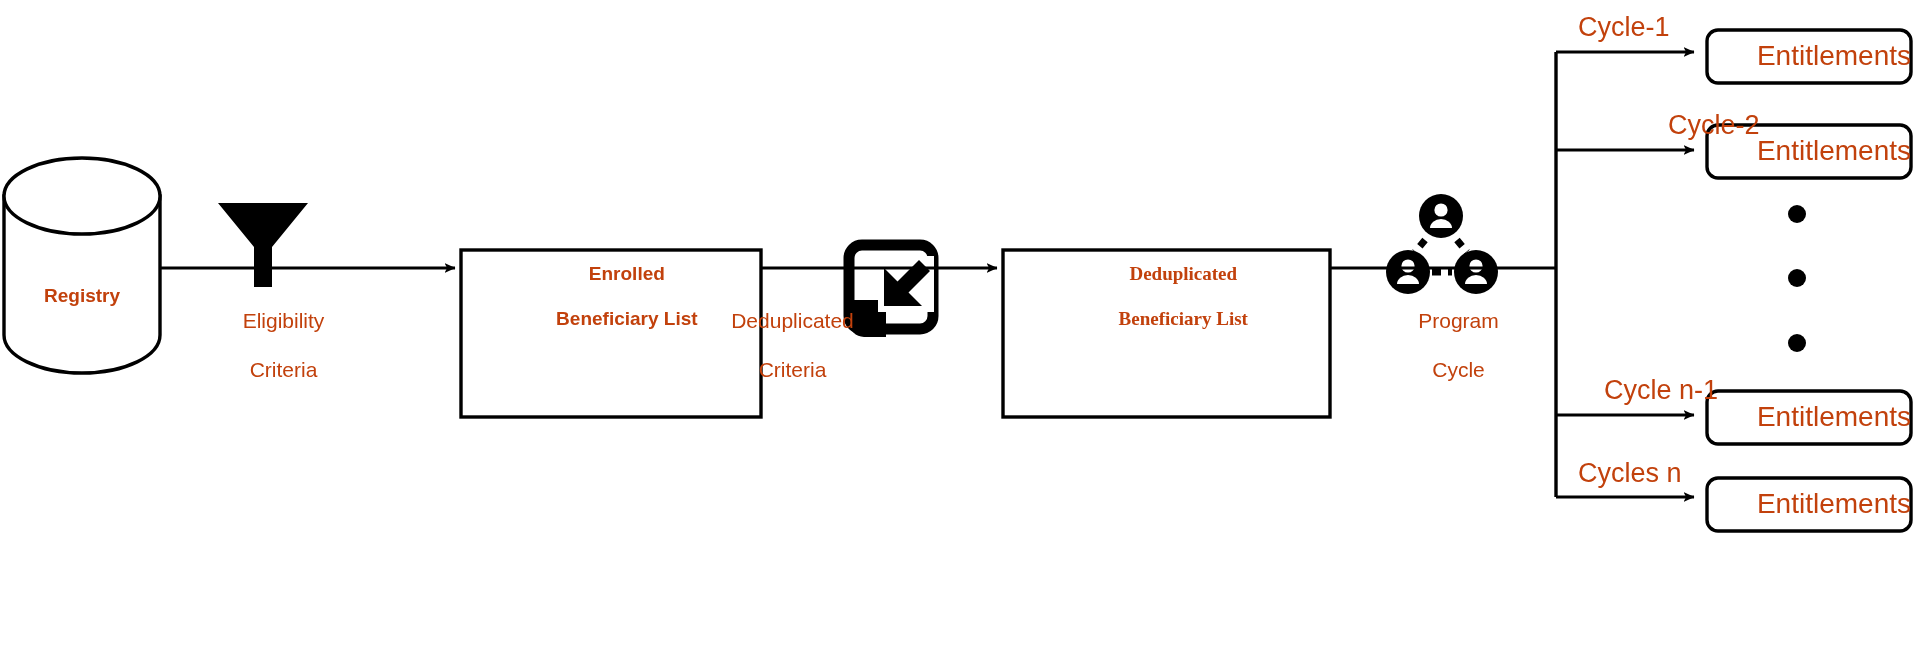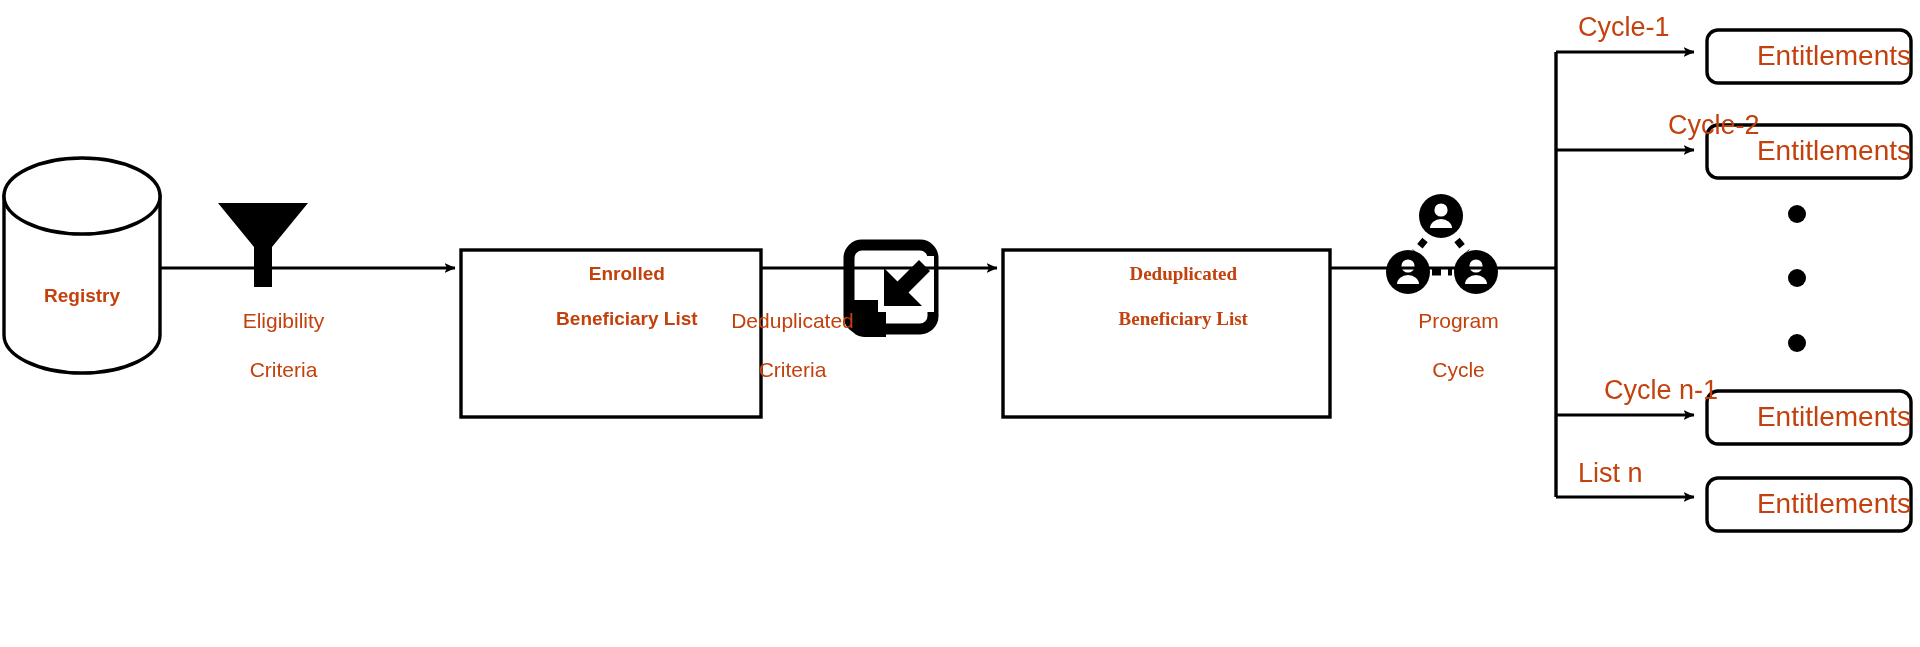--- a/index.html
+++ b/index.html
@@ -168,17 +168,17 @@
 
     <div class="node-label cycle-label" style="left:1578px; top:12px; width:180px;">Cycle-1</div>
     <div class="node-label entitle-label" style="left:1707px; top:39px; width:204px;">Entitlements</div>
 
     <div class="node-label cycle-label" style="left:1668px; top:110px; width:180px;">Cycle-2</div>
     <div class="node-label entitle-label" style="left:1707px; top:134px; width:204px;">Entitlements</div>
 
     <div class="node-label cycle-label" style="left:1561px; top:375px; width:200px;text-align:center;">Cycle n-1</div>
     <div class="node-label entitle-label" style="left:1707px; top:400px; width:204px;">Entitlements</div>
 
-    <div class="node-label cycle-label" style="left:1578px; top:458px; width:180px;">List n</div>
+    <div class="node-label cycle-label" style="left:1578px; top:458px; width:180px;">Cycles n</div>
     <div class="node-label entitle-label" style="left:1707px; top:487px; width:204px;">Entitlements</div>
 
   </div>
 </div>
 
 </body></html>

